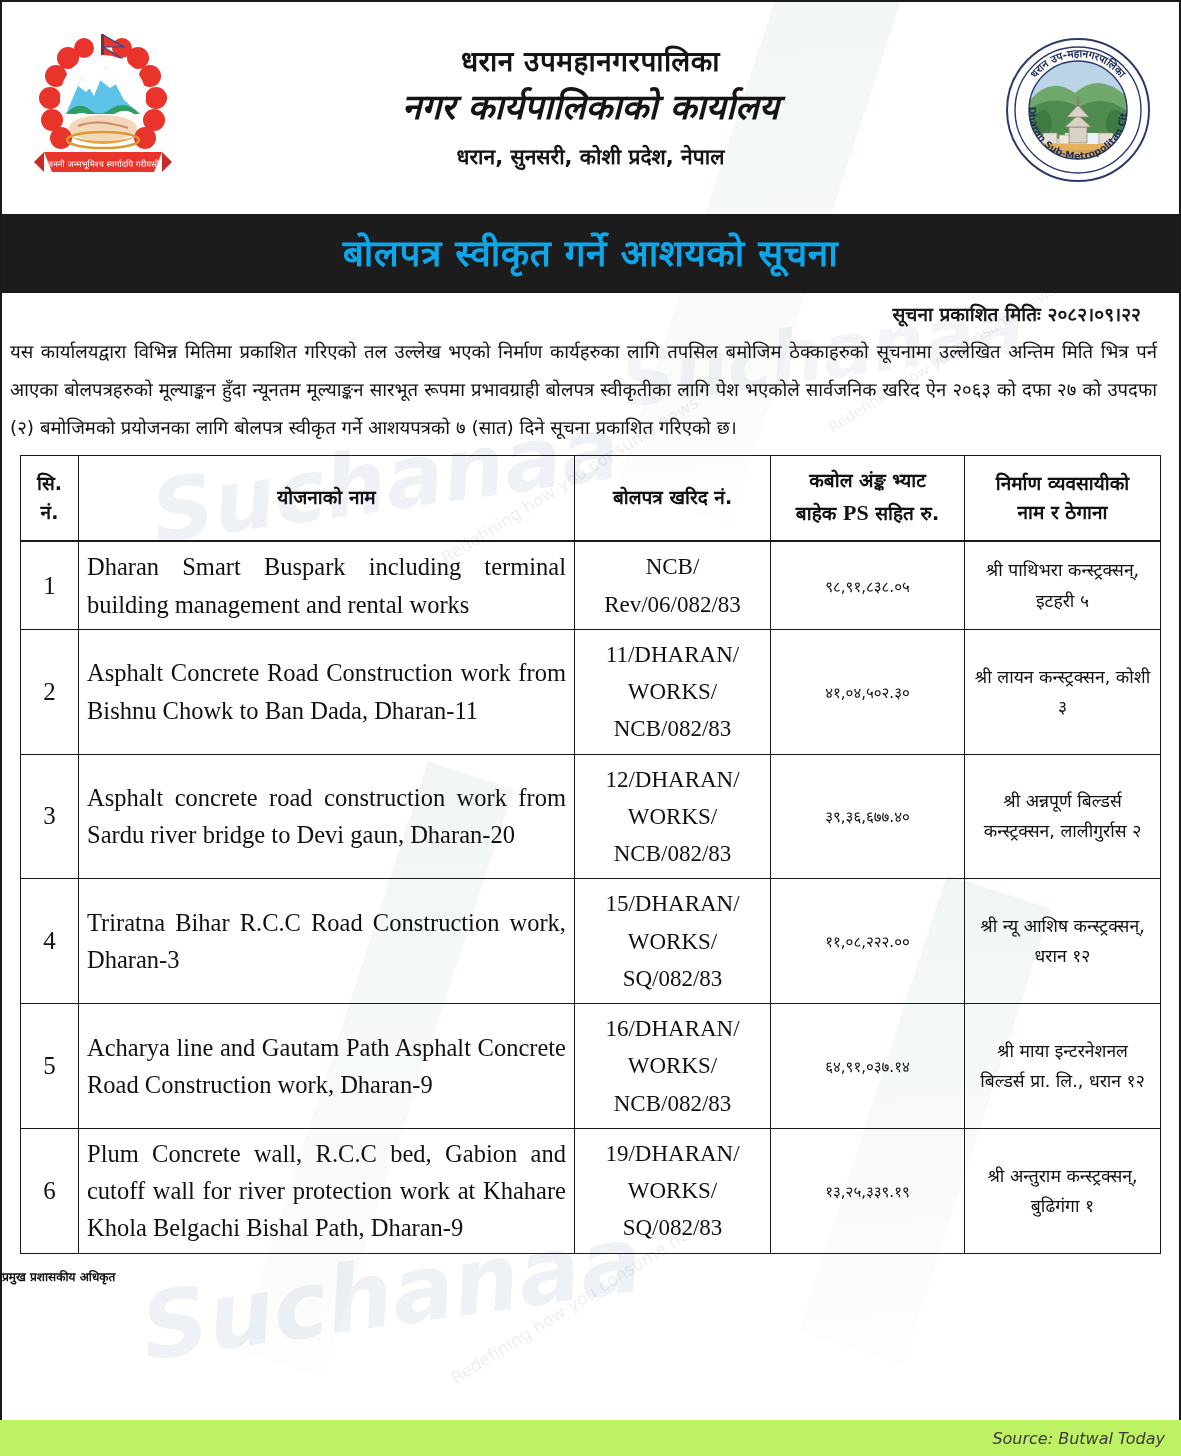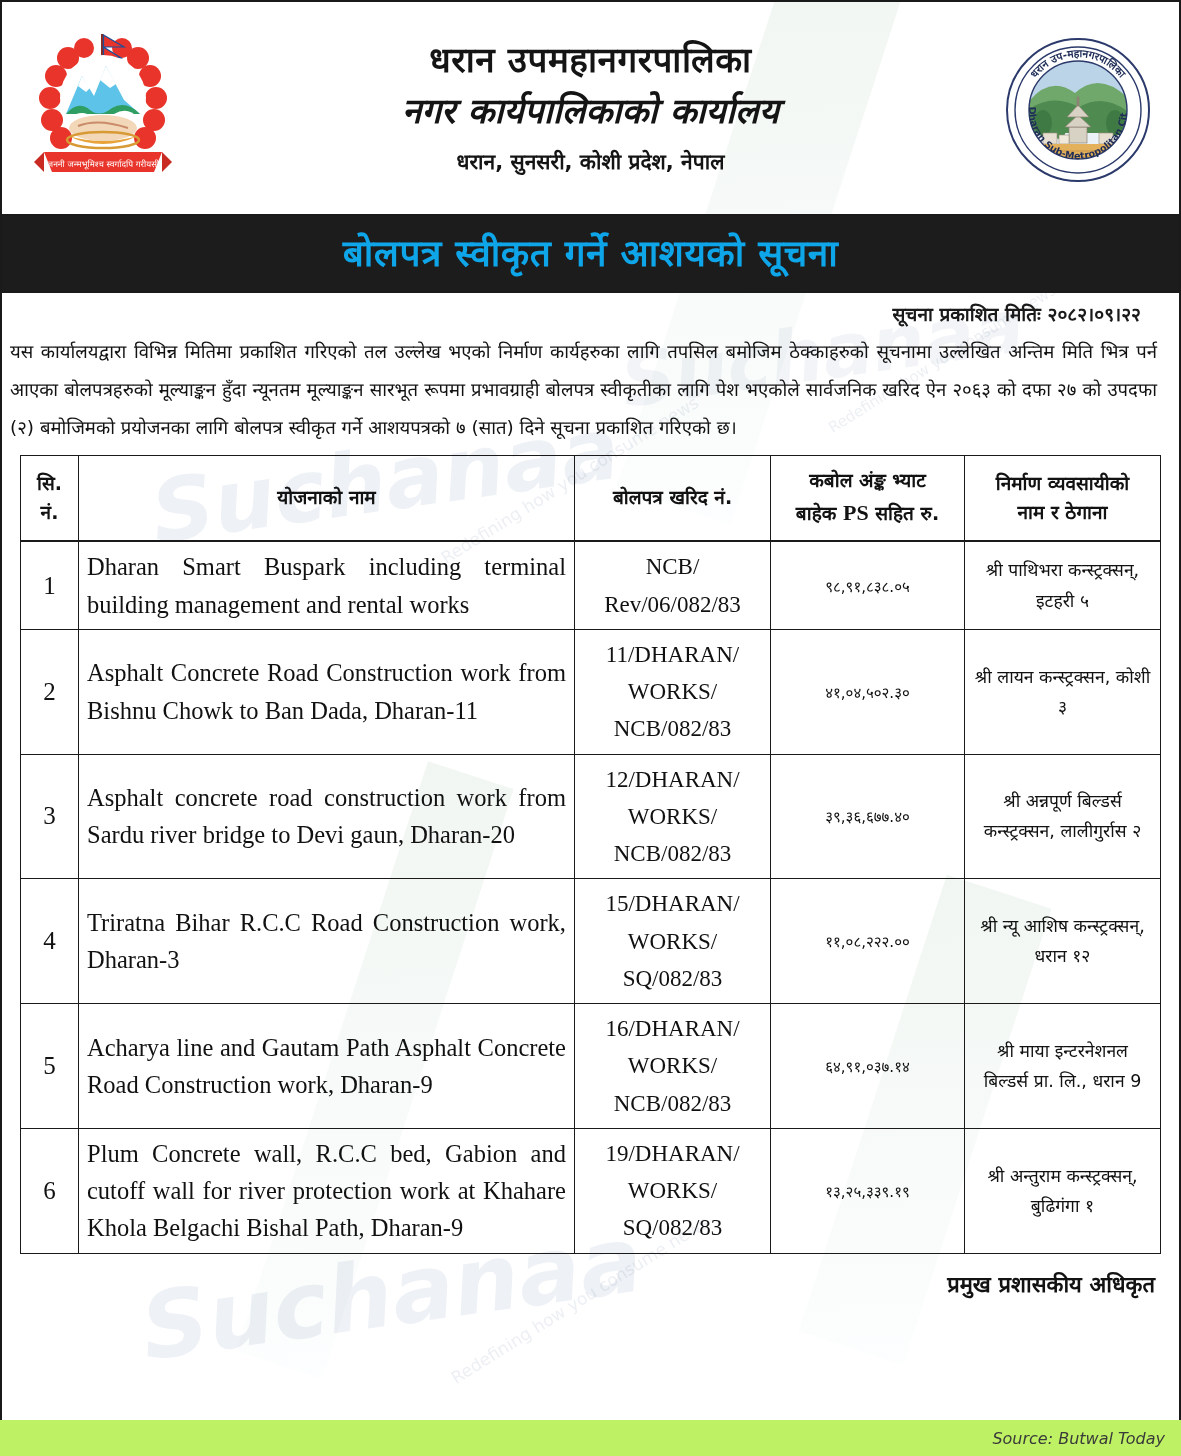--- a/index.html
+++ b/index.html
@@ -68,21 +68,21 @@
     justify-content: center;
   }
   .titles {
     flex: 1;
     text-align: center;
     padding-bottom: 6px;
   }
   .org-title-1 {
     font-family: "DejaVu Sans", sans-serif;
     font-weight: bold;
-    font-size: 35px;
+    font-size: 28px;
     color: #141414;
     letter-spacing: 0.5px;
     line-height: 1.25;
   }
   .org-title-2 {
     font-family: "DejaVu Sans", sans-serif;
     font-weight: bold;
     font-size: 35px;
     color: #141414;
     font-style: italic;
@@ -198,24 +198,24 @@
   td.contr {
     font-family: "DejaVu Sans", sans-serif;
     font-size: 17.5px;
     color: #111111;
     text-align: center;
     line-height: 1.72;
   }
 
   
   .sign-line {
-    text-align: right;
-    font-family: "DejaVu Sans", sans-serif;
-    font-weight: bold;
-    font-size: 22px;
+    text-align: left;
+    font-family: "DejaVu Sans", sans-serif;
+    font-weight: bold;
+    font-size: 12px;
     color: #121212;
     padding: 14px 24px 10px 0;
   }
 
   
   .source-strip {
     position: absolute;
     left: 0; right: 0; bottom: 0;
     height: 36px;
     background: #bef264;
@@ -414,21 +414,21 @@
           <td class="pname">Triratna Bihar R.C.C Road Construction work, Dharan-3</td>
           <td class="bid">15/DHARAN/ WORKS/ SQ/082/83</td>
           <td class="amt">११,०८,२२२.००</td>
           <td class="contr">श्री न्यू आशिष कन्स्ट्रक्सन्, धरान १२</td>
         </tr>
         <tr>
           <td class="sn">5</td>
           <td class="pname">Acharya line and Gautam Path Asphalt Concrete Road Construction work, Dharan-9</td>
           <td class="bid">16/DHARAN/ WORKS/ NCB/082/83</td>
           <td class="amt">६४,९१,०३७.१४</td>
-          <td class="contr">श्री माया इन्टरनेशनल बिल्डर्स प्रा. लि., धरान 9</td>
+          <td class="contr">श्री माया इन्टरनेशनल बिल्डर्स प्रा. लि., धरान १२</td>
         </tr>
         <tr>
           <td class="sn">6</td>
           <td class="pname">Plum Concrete wall, R.C.C bed, Gabion and cutoff wall for river protection work at Khahare Khola Belgachi Bishal Path, Dharan-9</td>
           <td class="bid">19/DHARAN/ WORKS/ SQ/082/83</td>
           <td class="amt">१३,२५,३३९.१९</td>
           <td class="contr">श्री अन्तुराम कन्स्ट्रक्सन्, बुढिगंगा १</td>
         </tr>
       </tbody>
     </table>

